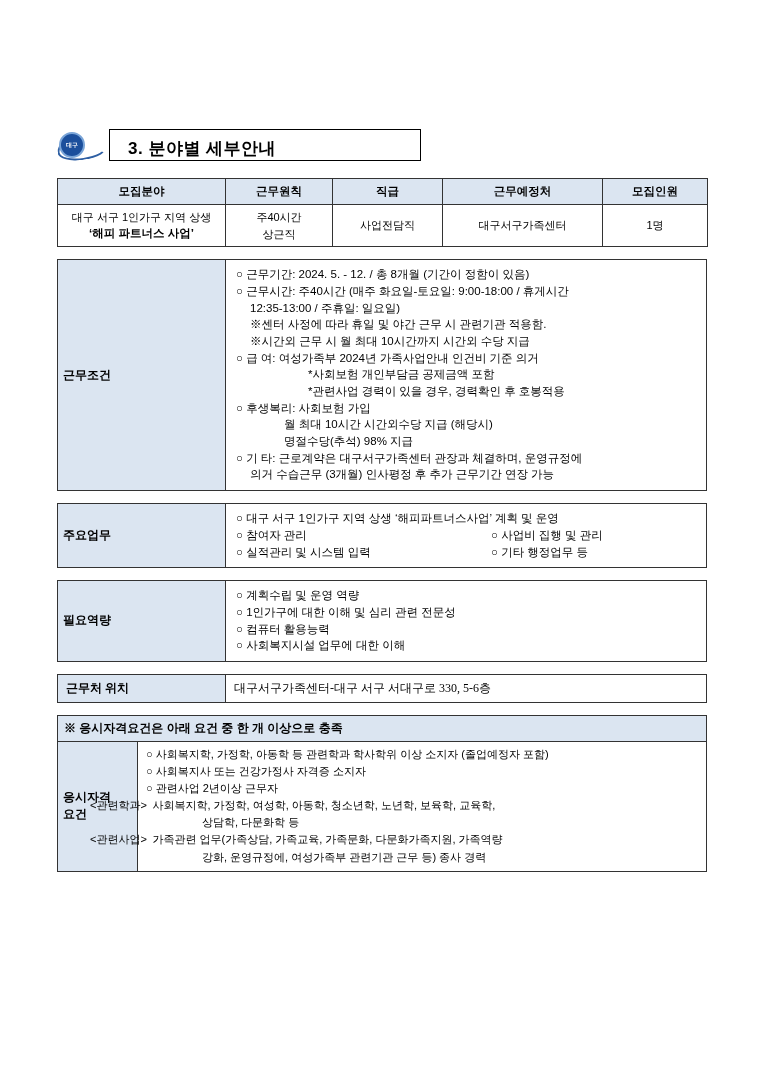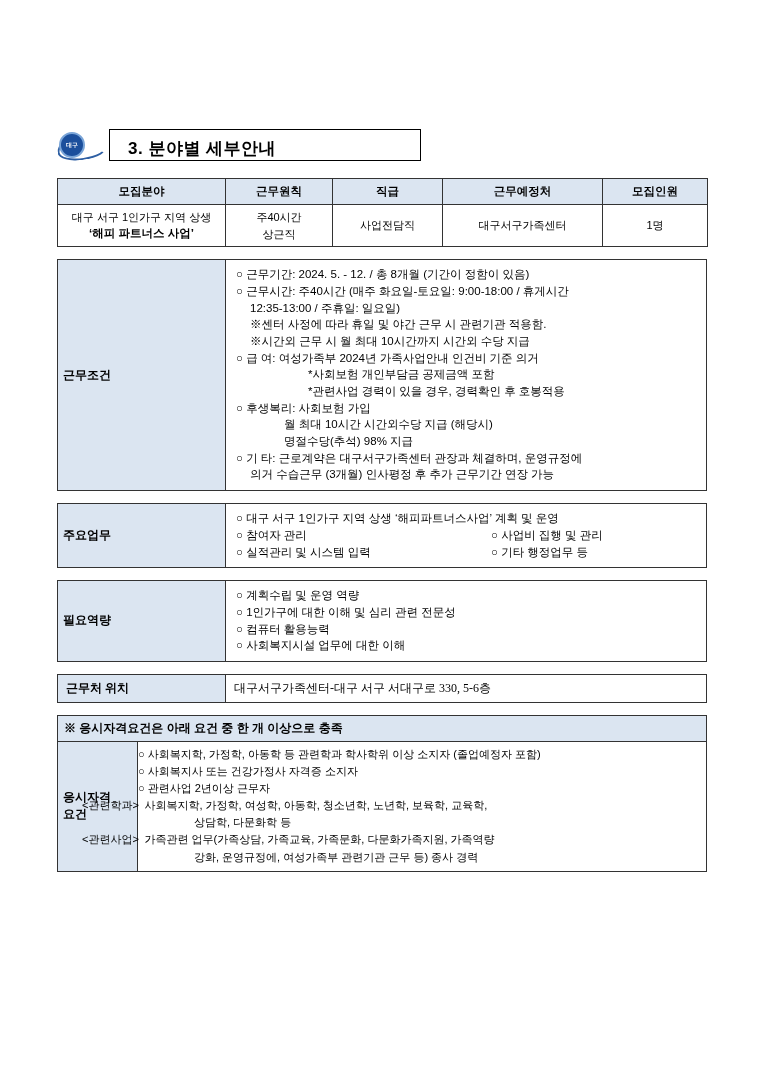--- a/index.html
+++ b/index.html
@@ -147,21 +147,21 @@
     background: #dbe5f1;
     border: 1px solid #333333;
     border-bottom: none;
     font-size: 12px;
     font-weight: bold;
     padding: 4px 6px;
     width: 650px;
     box-sizing: border-box;
   }
   .qual-table { border-top: 1px solid #333333; }
-  .qual-cell { padding: 4px 6px 5px 0; font-size: 11px; line-height: 1.55; }
+  .qual-cell { padding: 4px 6px 5px 8px; font-size: 11px; line-height: 1.55; }
   .tag { display: inline-block; }
   .hang {
     display: block;
     padding-left: 56px;
     text-indent: -56px;
   }
   .hang2 {
     display: block;
     padding-left: 56px;
   }

